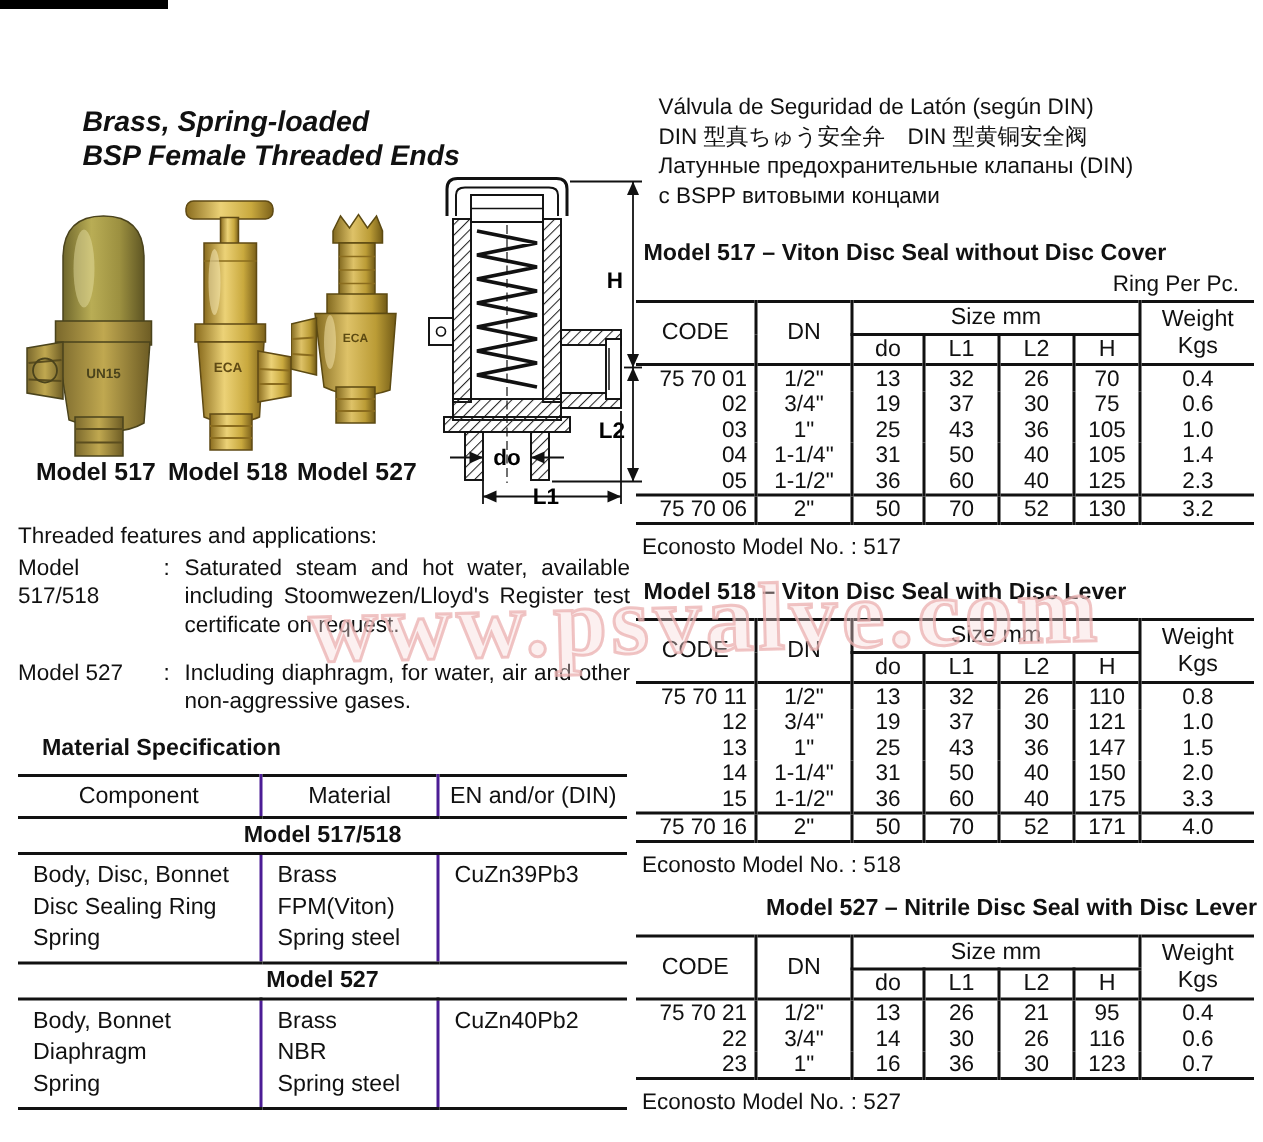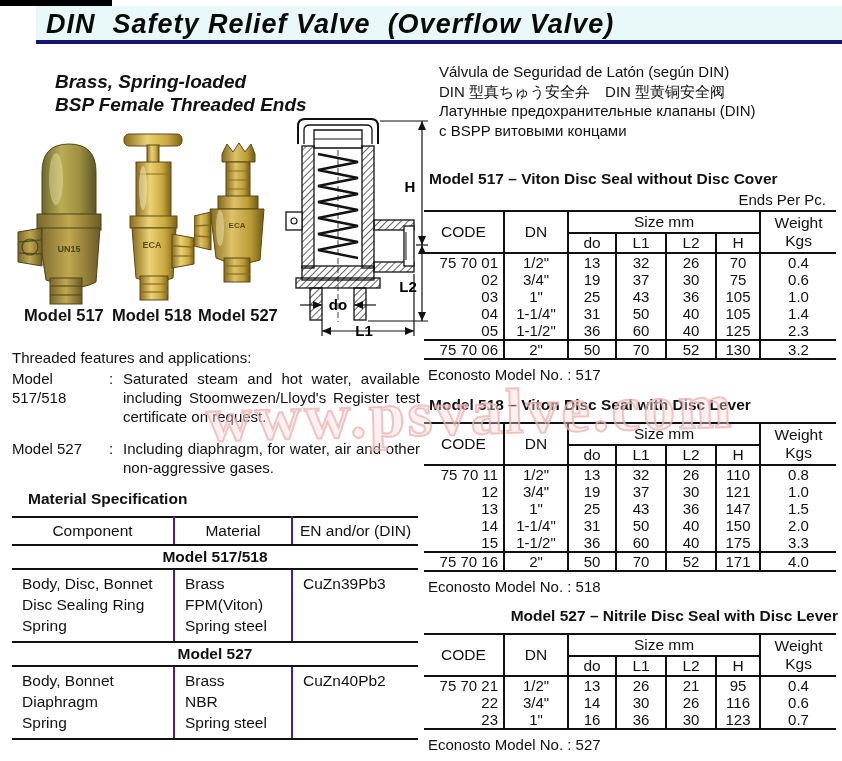--- a/index.html
+++ b/index.html
@@ -45,21 +45,21 @@
   .mat-table { border-collapse:collapse; width:406px; font-size:15.5px;
                border-top:2px solid #111; border-bottom:2px solid #111; }
   .mat-table th { font-weight:normal; border-bottom:2px solid #111; padding:4px 0; text-align:center; }
   .mat-table th + th, .mat-table tr.mrow td + td { border-left:2px solid #4c1d95; }
   .mat-table tr.sect td { text-align:center; font-weight:bold; padding:2px 0; border-bottom:2px solid #111; }
   .mat-table tr.mrow td { padding:3px 0 5px 10px; vertical-align:top; line-height:21px;
                           border-bottom:2px solid #111; }
 
   
   .ml-lines { font-size:15px; line-height:19.5px; padding-left:15px; }
-  .tbl-heading { font-weight:bold; font-size:15.5px; margin-top:30px; padding-left:5px; }
+  .tbl-heading { font-weight:bold; font-size:15.5px; margin-top:20px; padding-left:5px; }
   .h2x { margin-top:13px; } .h3x { margin-top:12px;text-align:right; }
   .unit-note { text-align:right; font-size:15px; padding-right:12px; margin:3px 0 2px 0; }
 
   .spec-table { border-collapse:collapse; width:412px; table-layout:fixed; font-size:15px;
                 border-top:2px solid #111; border-bottom:2px solid #111; margin-top:2px; }
   .spec-table.gap { margin-top:8px; }
   .spec-table thead { border-bottom:2px solid #111; }
   .spec-table th { font-weight:normal; font-size:15.5px; }
   .spec-table th.rs { padding:2px 0; }
   .spec-table th.size-th { border-bottom:2px solid #111; padding:1px 0; }
@@ -77,23 +77,20 @@
     color:rgba(248,216,216,0.38); -webkit-text-stroke:2px rgba(235,176,176,0.75);
     transform:rotate(-1.5deg); pointer-events:none; user-select:none;
   }
 </style>
 </head>
 <body>
 
 <div class="page">
   <div class="scan-strip"></div>
 
-  <div class="title-band">
-    <h1>DIN  Safety Relief Valve  (Overflow Valve)</h1>
-  </div>
 
   <div class="left-col">
 
     <div class="subtitle">
         <div>Brass, Spring-loaded</div>
         <div>BSP Female Threaded Ends</div>
       </div>
 
     <div class="photos">
 
@@ -314,21 +311,21 @@
   <div class="right-col">
 
     <div class="ml-lines">
         <div>Válvula de Seguridad de Latón (según DIN)</div>
         <div>DIN 型真ちゅう安全弁　DIN 型黄铜安全阀</div>
         <div>Латунные предохранительные клапаны (DIN)</div>
         <div>с BSPP витовыми концами</div>
       </div>
 
     <div class="tbl-heading">Model 517 – Viton Disc Seal without Disc Cover</div>
-    <div class="unit-note">Ends Per Pc.</div>
+    <div class="unit-note">Ring Per Pc.</div>
     <table class="spec-table">
       <colgroup>
           <col style="width:80px">
           <col style="width:64px">
           <col style="width:48px">
           <col style="width:50px">
           <col style="width:50px">
           <col style="width:44px">
           <col style="width:76px">
         </colgroup>

